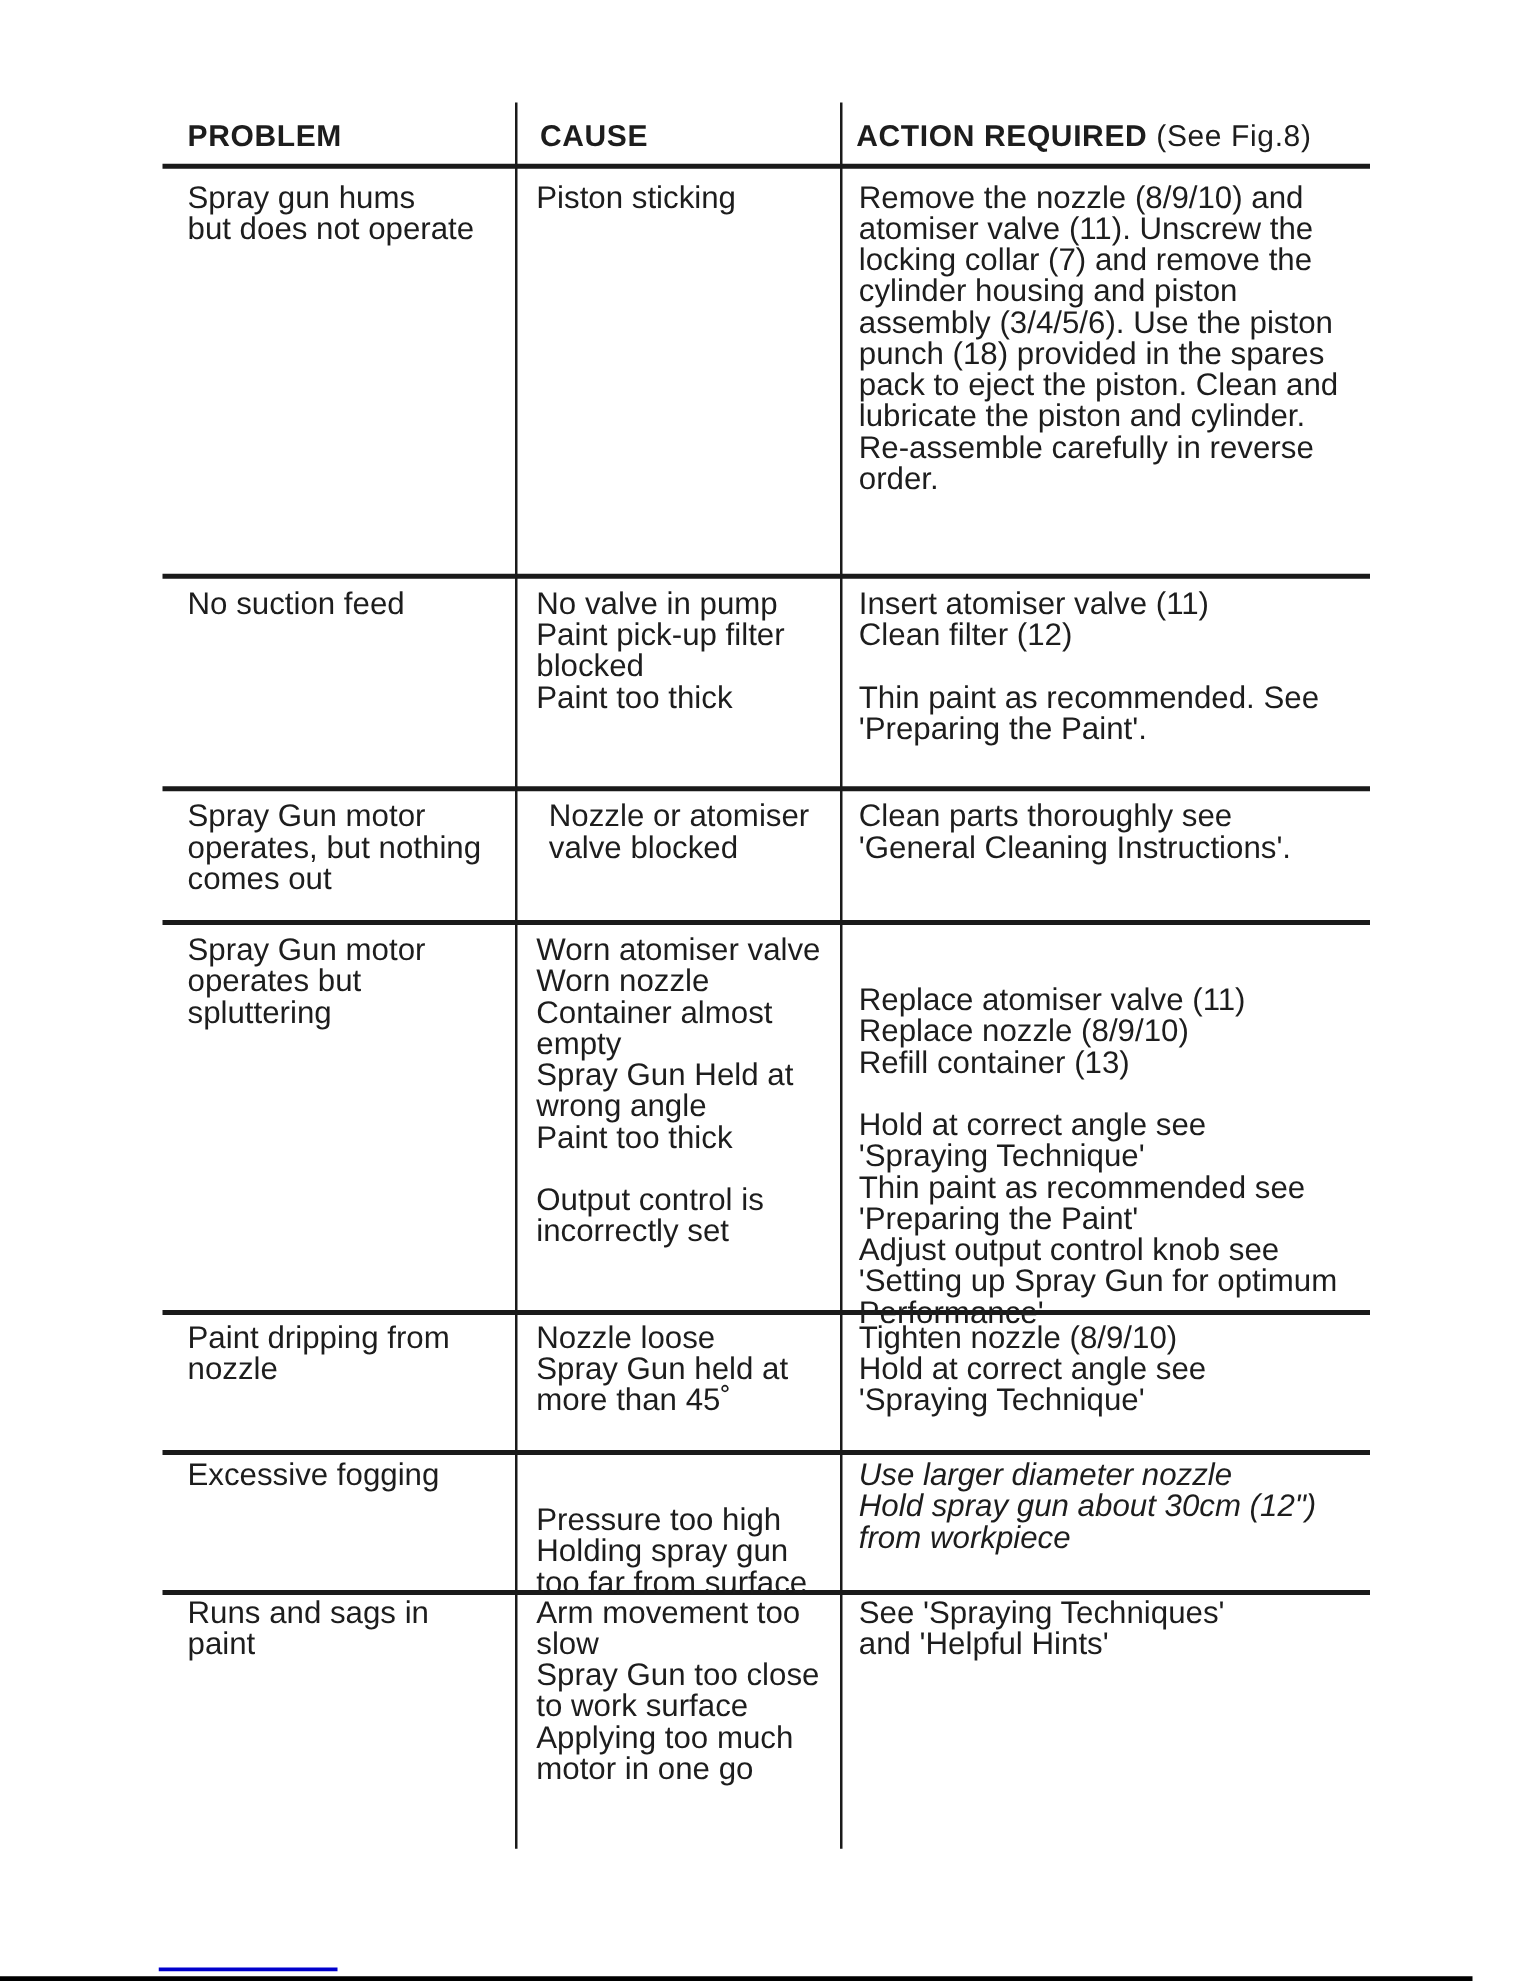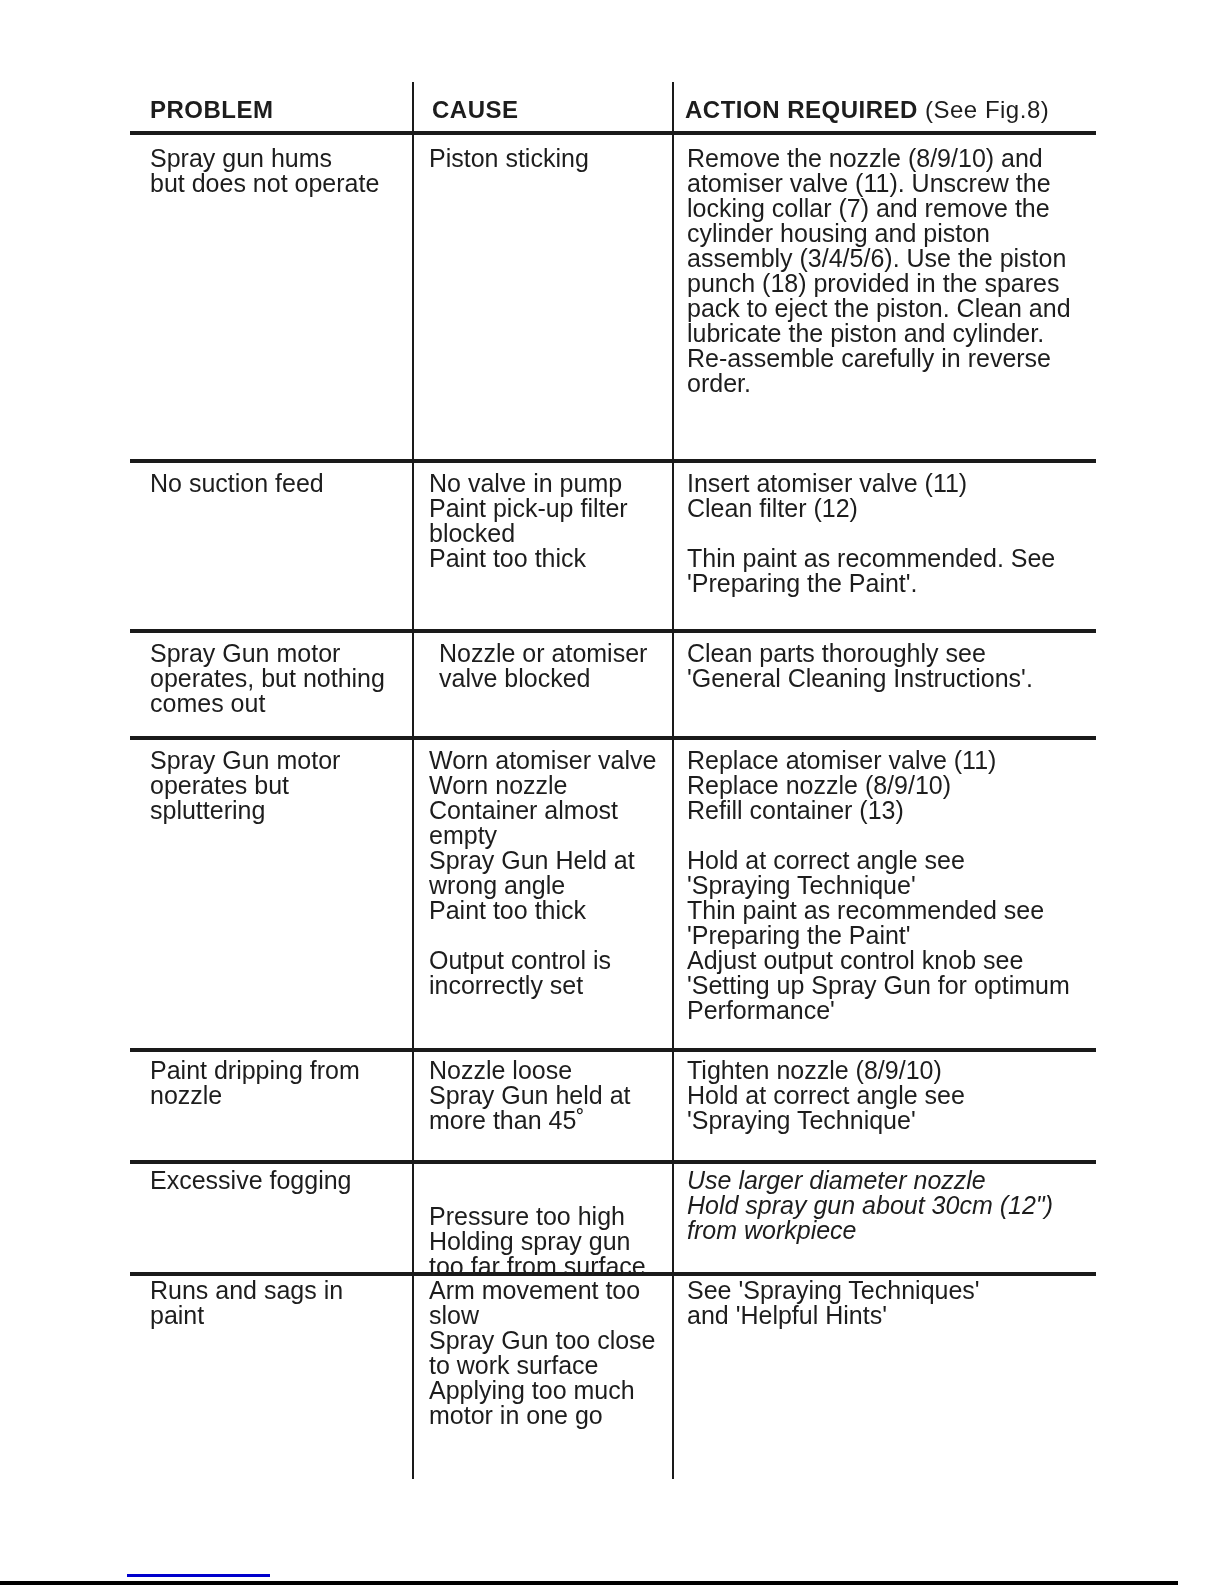--- a/index.html
+++ b/index.html
@@ -157,21 +157,21 @@
           <div class="line">Worn nozzle</div>
           <div class="line">Container almost</div>
           <div class="line">empty</div>
           <div class="line">Spray Gun Held at</div>
           <div class="line">wrong angle</div>
           <div class="line">Paint too thick</div>
           <div class="line">&nbsp;</div>
           <div class="line">Output control is</div>
           <div class="line">incorrectly set</div>
         </div>
-        <div class="cell" style="left: 687px;">
+        <div class="cell" style="left: 687px; margin-top: 40px;">
           <div class="line">Replace atomiser valve (11)</div>
           <div class="line">Replace nozzle (8/9/10)</div>
           <div class="line">Refill container (13)</div>
           <div class="line">&nbsp;</div>
           <div class="line">Hold at correct angle see</div>
           <div class="line">'Spraying Technique'</div>
           <div class="line">Thin paint as recommended see</div>
           <div class="line">'Preparing the Paint'</div>
           <div class="line">Adjust output control knob see</div>
           <div class="line">'Setting up Spray Gun for optimum</div>

